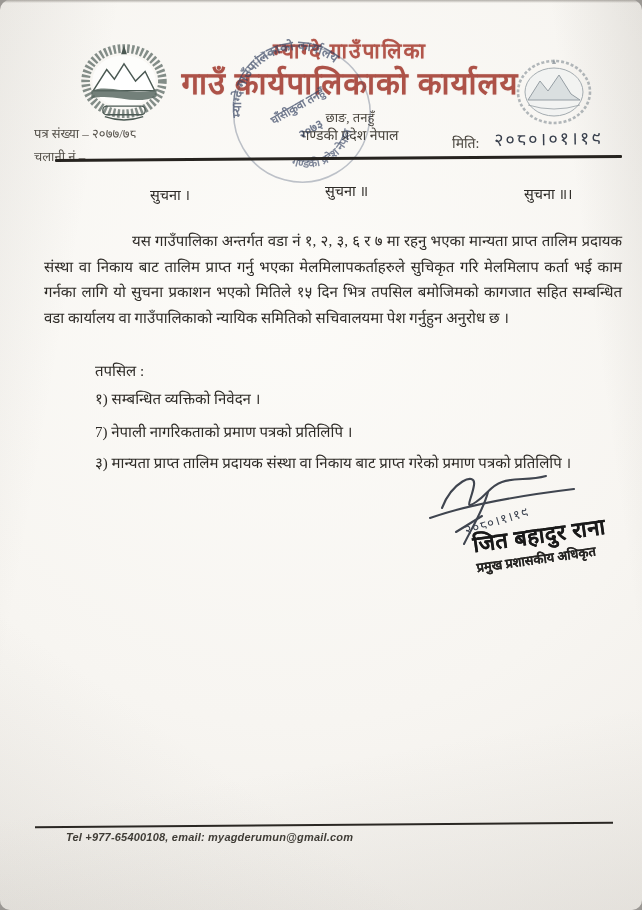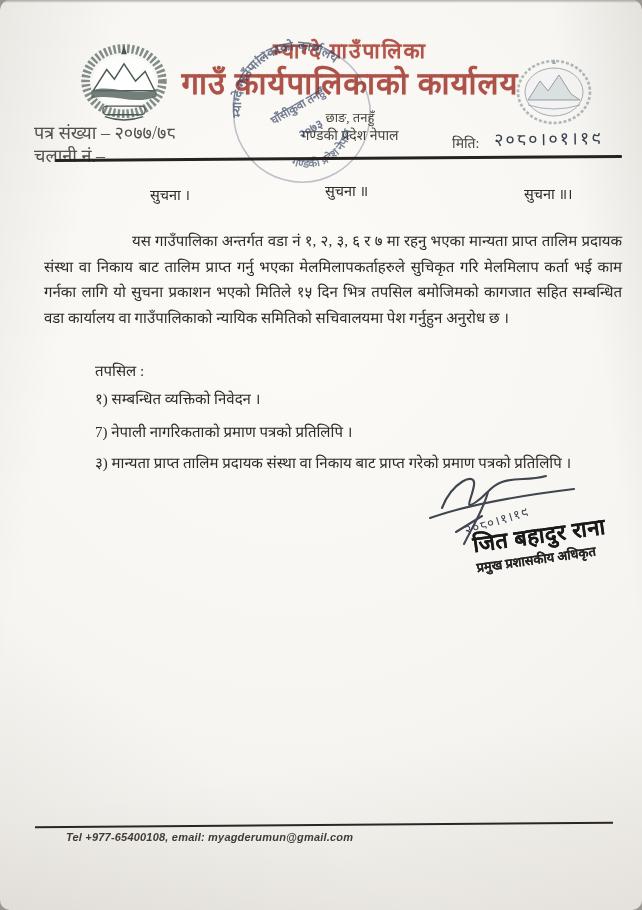--- a/index.html
+++ b/index.html
@@ -22,21 +22,21 @@
       linear-gradient(35deg, rgba(125,120,110,.10) 0%, rgba(125,120,110,0) 22%);
   }
   .abs{position:absolute;}
   
   .title1{left:30px;top:36px;width:640px;text-align:center;font-size:21px;font-weight:bold;
     color:#b2564b;letter-spacing:2px;text-shadow:0 0 1px rgba(178,86,75,.4);}
   .title2{left:30px;top:61px;width:640px;text-align:center;font-size:31px;font-weight:bold;
     color:#ad5248;letter-spacing:1px;text-shadow:0 0 1px rgba(173,82,72,.4);}
   .addr1{left:30px;top:108px;width:640px;text-align:center;font-size:13px;color:#4a463f;}
   .addr2{left:30px;top:125px;width:640px;text-align:center;font-size:14px;color:#45413a;}
-  .meta-left{left:34px;top:122px;font-size:18px;color:#55514a;line-height:23px;}
+  .meta-left{left:34px;top:122px;font-size:13px;color:#55514a;line-height:23px;}
   .date-label{left:452px;top:133px;font-size:14px;color:#4a463f;text-align:center;}
   .date-value{left:494px;top:126px;font-size:18px;letter-spacing:2px;color:#39404d;transform:rotate(-1deg);}
   .rule{left:55px;top:157px;width:567px;height:3px;background:#26231f;transform:rotate(-.4deg);border-radius:1px;}
   .emblem-left{left:76px;top:42px;width:96px;height:84px;}
   .emblem-right{left:514px;top:58px;width:80px;height:68px;}
   .stamp{left:228px;top:40px;width:148px;height:148px;transform:rotate(-30deg);opacity:.85;}
   
   .notice{font-size:14.5px;color:#2e2b27;}
   
   .body-par{left:44px;top:229px;width:578px;font-size:15px;line-height:25.5px;

